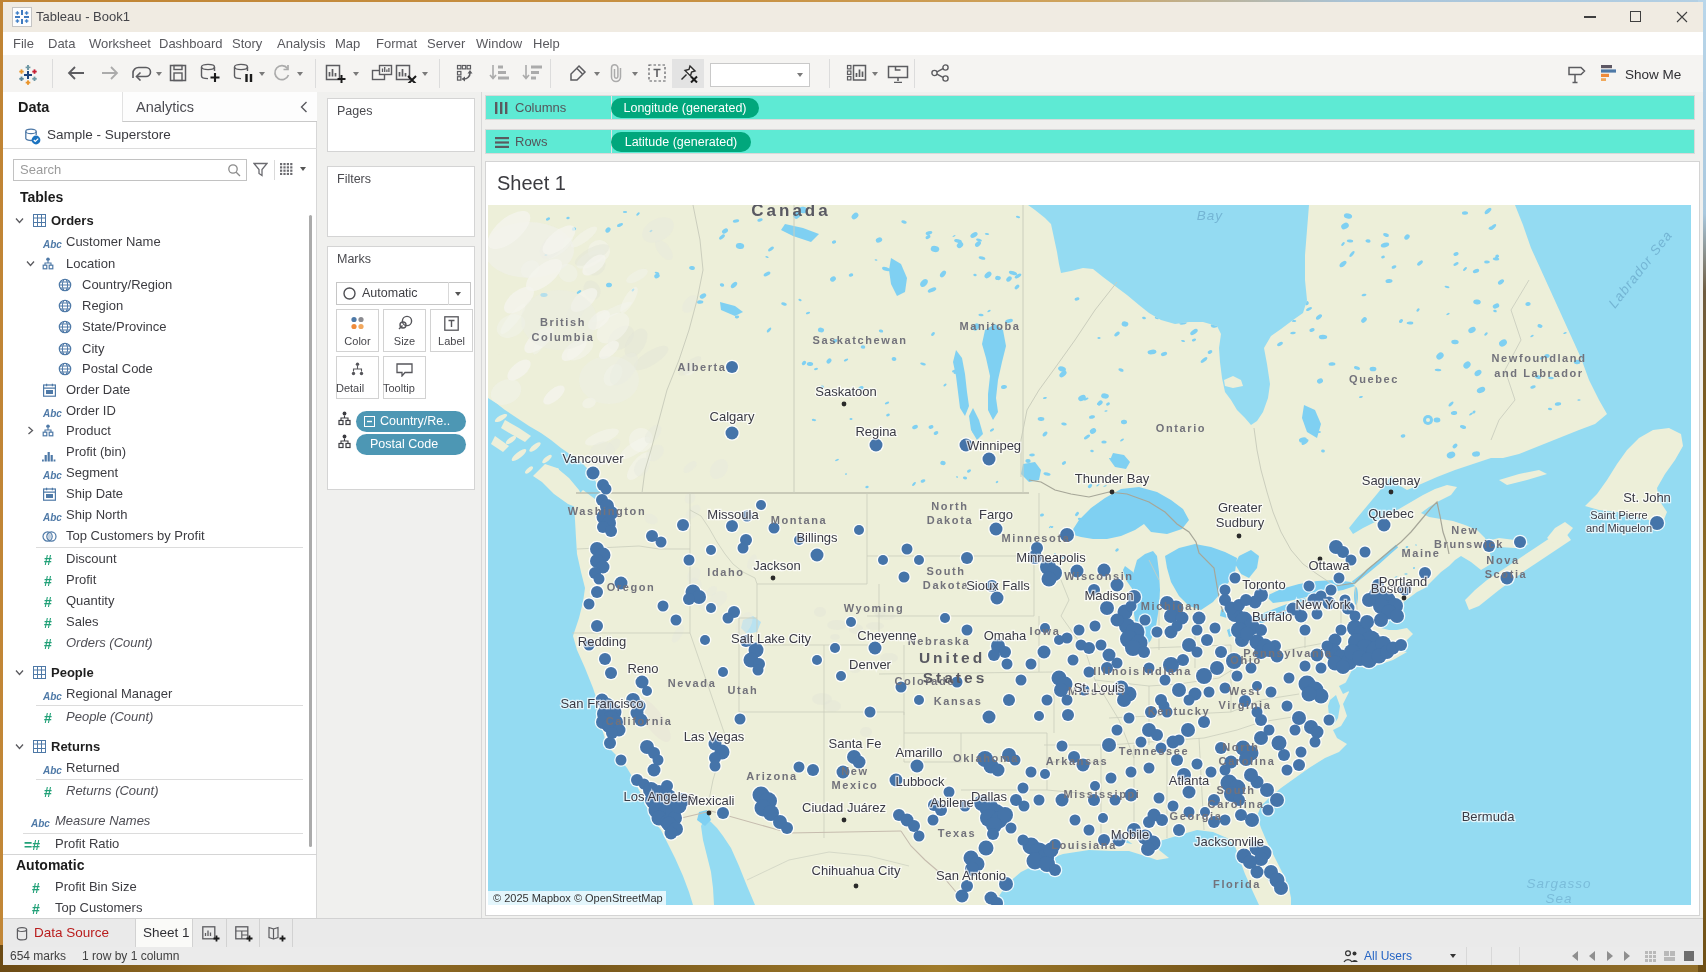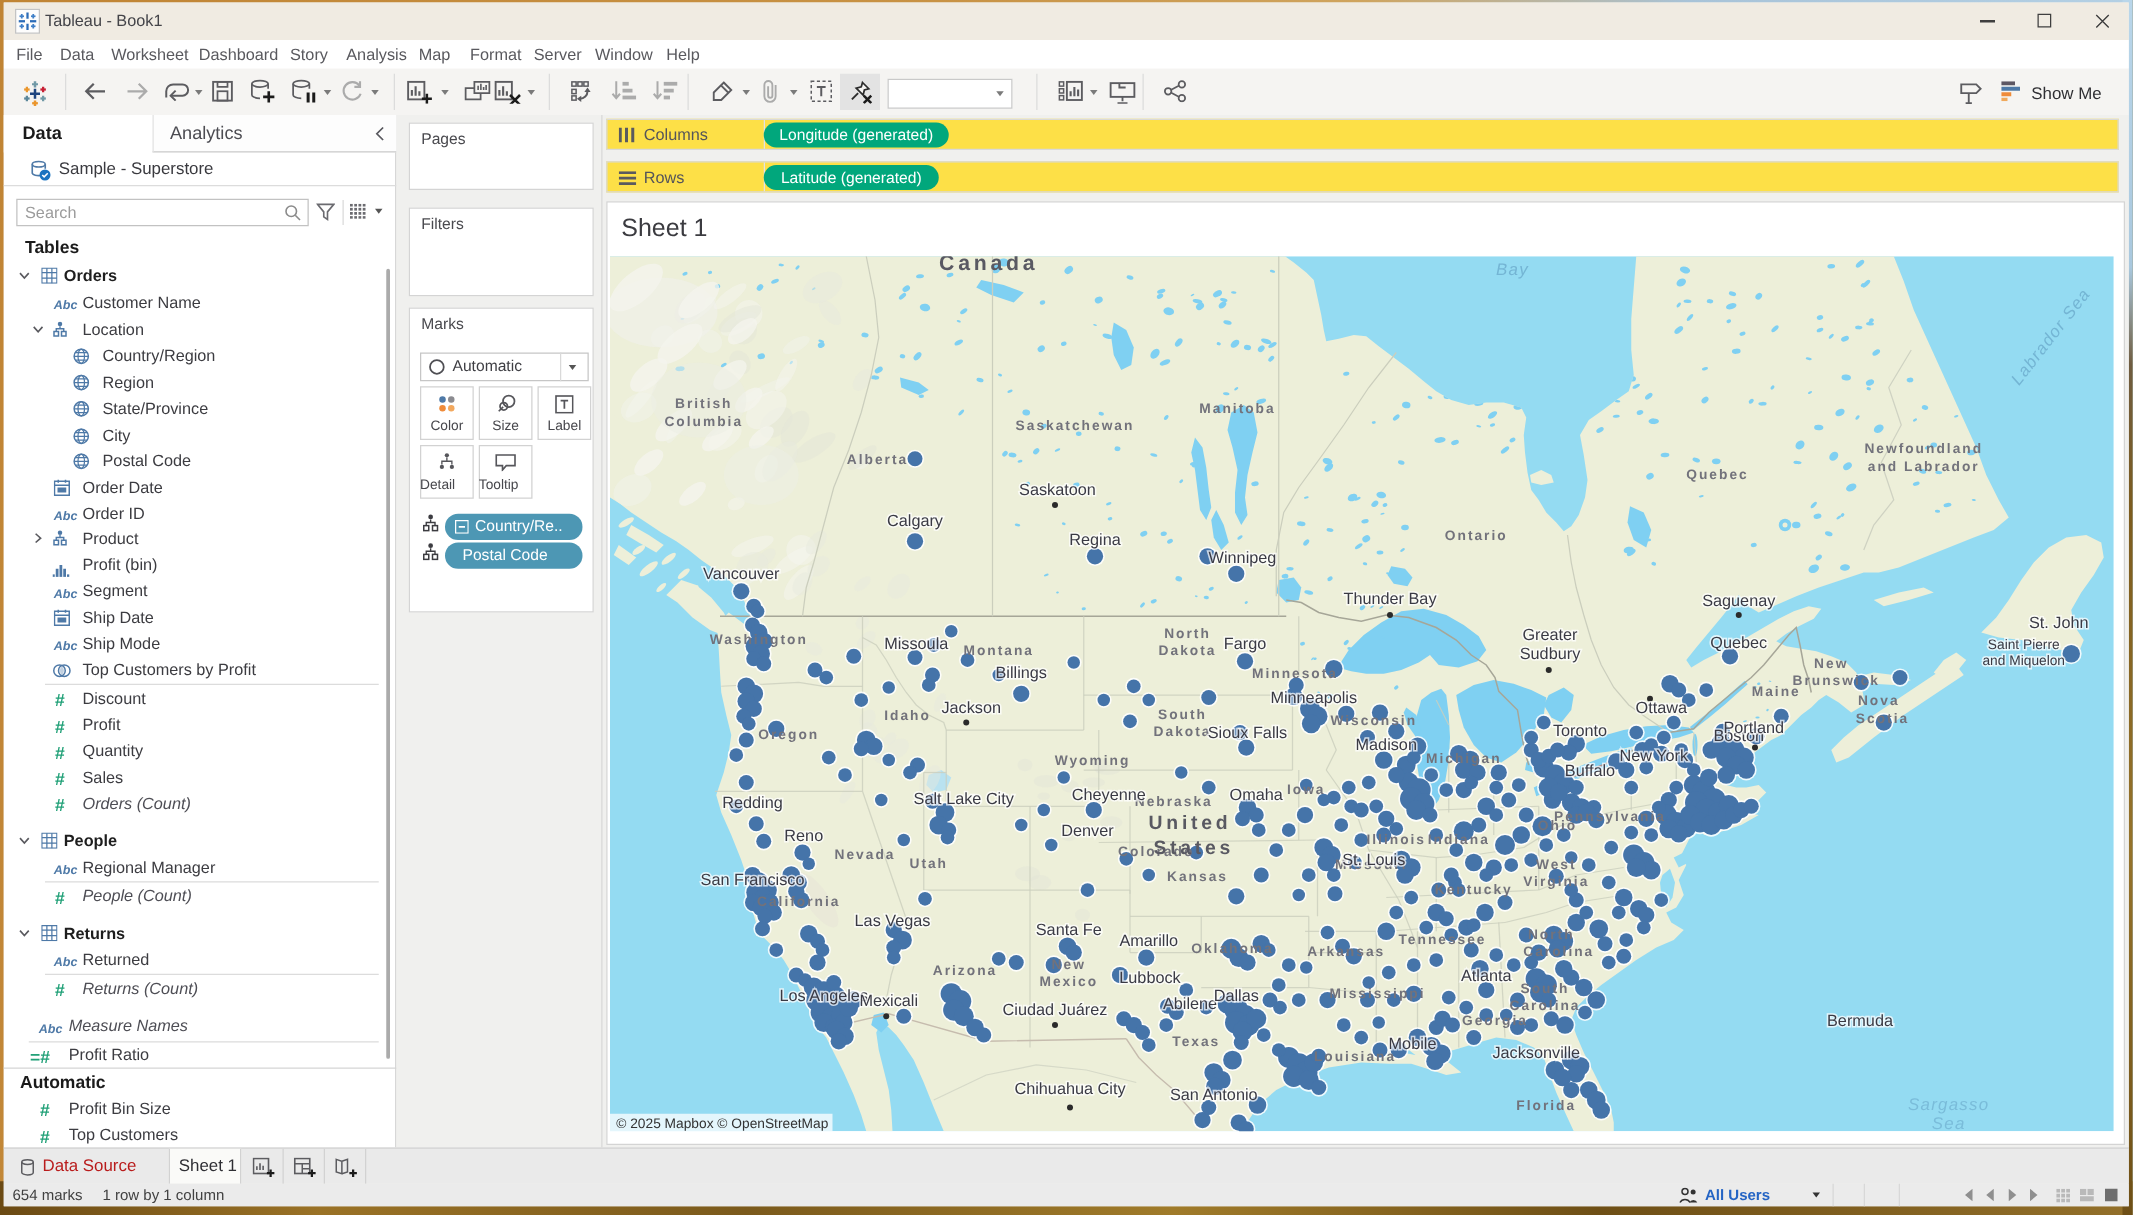--- a/index.html
+++ b/index.html
@@ -13,21 +13,21 @@
 #menubar{position:absolute;left:0;top:30px;width:1700px;height:23px;background:#ffffff;}
 .menuitem{position:absolute;top:0;height:23px;line-height:23px;font-size:13px;color:#59595e}
 #toolbar{position:absolute;left:0;top:53px;width:1700px;height:37px;background:#f5f4f2;}
 .tsep{position:absolute;top:4px;width:1px;height:29px;background:#dcdcdc}
 .caret{position:absolute;width:0;height:0;border-left:3.5px solid transparent;border-right:3.5px solid transparent;border-top:4px solid #7a7a7a}
 #leftpanel{position:absolute;left:0;top:90px;width:314px;height:826px;background:#fff;border-right:1px solid #d7d7d7;}
 #cardscol{position:absolute;left:315px;top:90px;width:164px;height:826px;background:#f0f0ee;border-right:1px solid #d7d7d7;}
 .card{position:absolute;background:#fff;border:1px solid #d4d4d4;left:9px;width:148px}
 .cardlabel{position:absolute;left:9px;top:5px;font-size:12.5px;color:#4a4a4f}
 #sheetcol{position:absolute;left:480px;top:90px;width:1220px;height:826px;background:#f0f0ee;}
-.shelf{position:absolute;left:2px;width:1210px;height:25px;background:#fde047;border:1px solid #d9d9d9}
+.shelf{position:absolute;left:2px;width:1210px;height:25px;background:#5eead4;border:1px solid #d9d9d9}
 .shelftext{position:absolute;left:29px;top:0;line-height:23px;font-size:13px;color:#55555a}
 .shelfdiv{position:absolute;left:125px;top:0;width:1px;height:23px;background:#e3e3e3}
 .gpill{position:absolute;height:20px;border-radius:10px;background:#01a77c;color:#fff;font-size:12.5px;line-height:20px;text-align:center}
 #sheetcard{position:absolute;left:2px;top:69px;width:1215px;height:755px;background:#fff;border:1px solid #d4d4d4}
 #sheettitle{position:absolute;left:11px;top:10px;font-size:20px;color:#3b3b40}
 #tabsrow{position:absolute;left:0;top:916px;width:1700px;height:29px;background:#eaeaea;border-top:1px solid #d2d2d2}
 #statusbar{position:absolute;left:0;top:945px;width:1700px;height:18px;background:#ebebeb;font-size:12px;color:#414141}
 .fieldrow{position:absolute;left:0;width:300px;height:21px;font-size:13px;color:#3c3c41;white-space:nowrap}
 .ital{font-style:italic;color:#4e4e55}
 .sep{position:absolute;background:#dcdcdc;height:1px}
@@ -400,21 +400,21 @@
 <div class="fieldrow" style="top:481px">
       <svg class="abs" style="left:40px;top:4px" width="13" height="14" viewBox="0 0 13 14">
         <rect x="0.6" y="2" width="11.8" height="11.2" stroke="#4e79a7" stroke-width="1.2" fill="none"></rect>
         <path d="M0.6 5.2 L12.4 5.2 M3.6 0.8 L3.6 3.2 M9.4 0.8 L9.4 3.2" stroke="#4e79a7" stroke-width="1.2"></path>
         <rect x="3" y="7" width="7" height="4" fill="#4e79a7"></rect>
       </svg>
       <div class="abs " style="left:63px;top:2.5px">Ship Date</div>
     </div>
 <div class="fieldrow" style="top:502px">
       <div class="abs" style="left:40px;top:8px;font-size:10px;font-weight:bold;color:#4e79a7;font-style:italic">Abc</div>
-      <div class="abs " style="left:63px;top:2.5px">Ship Mode</div>
+      <div class="abs " style="left:63px;top:2.5px">Ship North</div>
     </div>
 <div class="fieldrow" style="top:523px">
       <svg class="abs" style="left:39px;top:5px" width="15" height="13" viewBox="0 0 15 13">
         <circle cx="5.6" cy="6.5" r="4.6" stroke="#4e79a7" stroke-width="1.2" fill="none"></circle>
         <circle cx="9.4" cy="6.5" r="4.6" stroke="#4e79a7" stroke-width="1.2" fill="none"></circle>
         <path d="M7.5 3 A4.6 4.6 0 0 1 7.5 10 A4.6 4.6 0 0 1 7.5 3" fill="#4e79a7" opacity="0.35"></path>
       </svg>
       <div class="abs " style="left:63px;top:2.5px">Top Customers by Profit</div>
     </div>
 <div class="sep" style="left:33px;top:545px;width:267px"></div>
@@ -2155,21 +2155,21 @@
 </div>
 <div id="statusbar">
 <div class="abs" style="left:7px;top:2px">654 marks</div>
 <div class="abs" style="left:79px;top:2px">1 row by 1 column</div>
 <svg class="abs" style="left:1340px;top:3px" width="15" height="13" viewBox="0 0 15 13">
         <circle cx="5" cy="3.2" r="2.4" stroke="#333" stroke-width="1.2" fill="none"></circle>
         <path d="M1 12 A4.5 4.5 0 0 1 9 12" stroke="#333" stroke-width="1.2" fill="none"></path>
         <circle cx="11.5" cy="3.5" r="2" fill="#333"></circle>
         <path d="M8.5 12 A3.5 3.5 0 0 1 14.9 12" fill="#333"></path>
       </svg>
-<div class="abs" style="left:1361px;top:2px;color:#2464c4;font-weight:bold">All Users</div>
+<div class="abs" style="left:1361px;top:2px;color:#2464c4;font-weight:normal">All Users</div>
 <div class="caret" style="left:1447px;top:7px;border-top-color:#333"></div>
 <div class="abs" style="left:1463px;top:0;width:1px;height:18px;background:#d8d8d8"></div>
 <div class="abs" style="left:1488px;top:0;width:1px;height:18px;background:#d8d8d8"></div>
 <div class="abs" style="left:1516px;top:0;width:1px;height:18px;background:#d8d8d8"></div>
 <svg class="abs" style="left:1567px;top:4px" width="62" height="10" viewBox="0 0 62 10">
         <path d="M1 0 L1 10 M8 0 L2 5 L8 10 Z" fill="#8f8f8f"></path>
         <path d="M25 0 L19 5 L25 10 Z" fill="#8f8f8f"></path>
         <path d="M37 0 L43 5 L37 10 Z" fill="#8f8f8f"></path>
         <path d="M61 0 L61 10 M54 0 L60 5 L54 10 Z" fill="#8f8f8f"></path>
       </svg>

